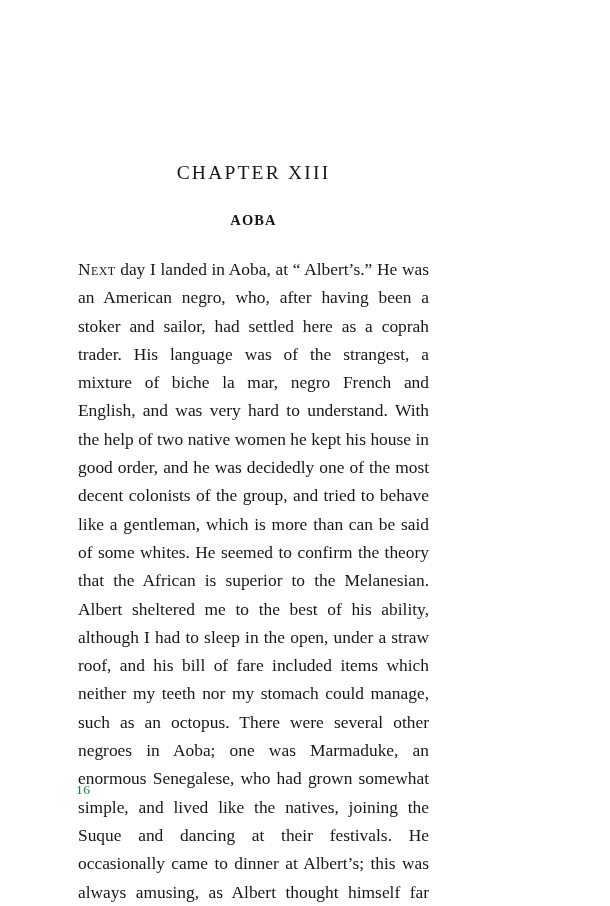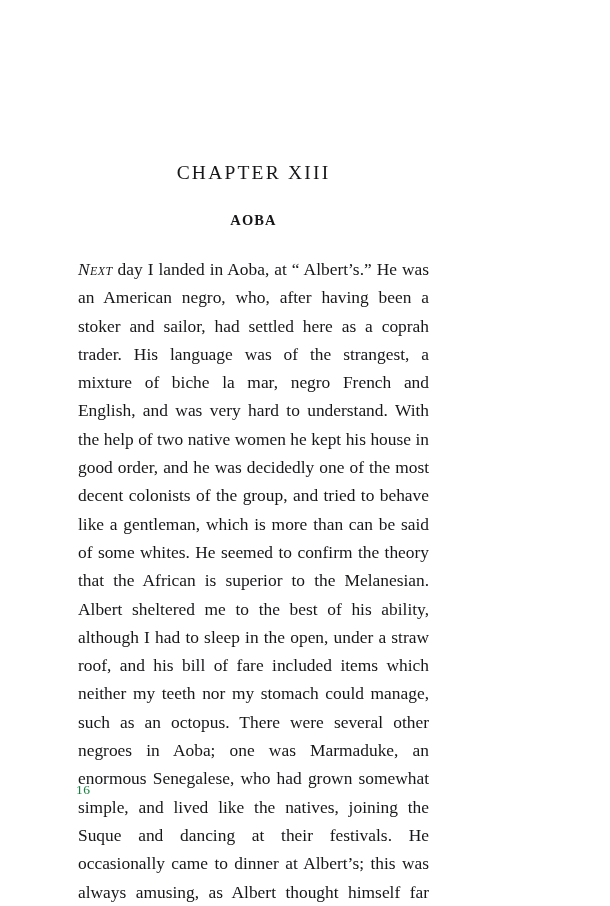--- a/index.html
+++ b/index.html
@@ -43,21 +43,20 @@
     font-size: 17.4px;
     line-height: 28.3px;
     text-align: justify;
     text-justify: inter-word;
     color: #17171a;
     hyphens: none;
   }
   .body-text .smallcaps {
     font-variant: small-caps;
     letter-spacing: 0.4px;
-    font-style: italic;
   }
   .folio {
     position: absolute;
     left: 0;
     right: 0;
     top: 782px;
     text-align: left;
     padding-left: 76px;
     font-size: 13.5px;
     letter-spacing: 0.6px;

